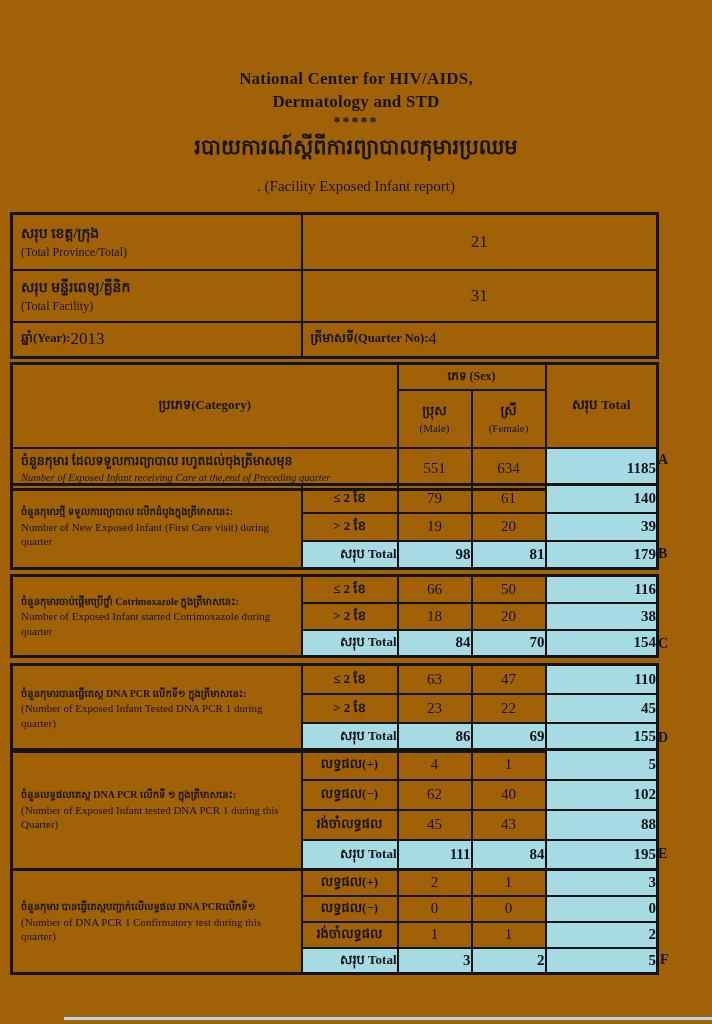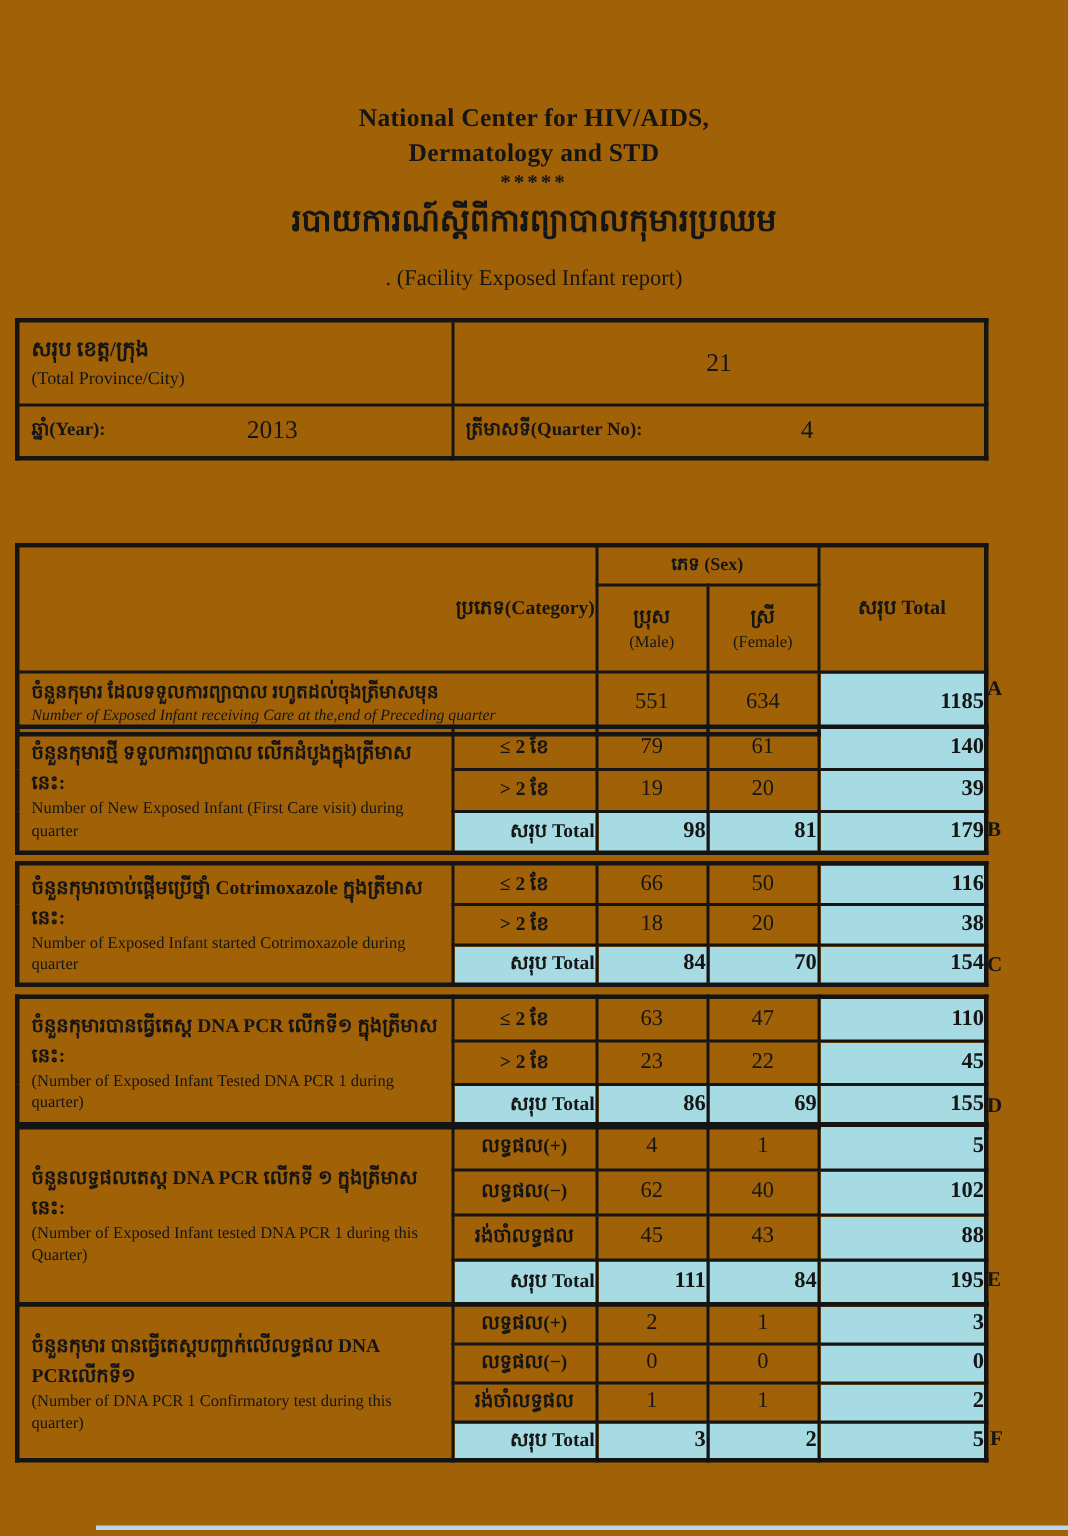--- a/index.html
+++ b/index.html
@@ -14,37 +14,37 @@
   .org-line { font-size: 17px; font-weight: bold; line-height: 1.35; letter-spacing: .2px; }
   .stars { font-size: 14px; font-weight: bold; letter-spacing: 2px; margin-top: 1px; }
   .kh-title { font-size: 21px; font-weight: bold; margin-top: 2px; }
   .subtitle { font-size: 15px; margin-top: 14px; }
   
   table.t {
     position: absolute; left: 10px; border-collapse: collapse; table-layout: fixed;
     width: 646px; border: 3px solid #141414;
   }
   table.t td { border: 2px solid #141414; vertical-align: middle; overflow: hidden; }
-  .kh { font-weight: bold; font-size: 13px; line-height: 1.55; }
+  .kh { font-weight: bold; font-size: 10px; line-height: 1.55; }
   .en { font-size: 11px; line-height: 1.3; }
   .cat-cell { text-align: left; padding: 3px 8px; }
   .lbl-cell { text-align: center; font-size: 13px; font-weight: bold; }
   .val { text-align: center; font-size: 15px; }
   .hl { background: #a7dbe4; text-align: right; }
   .bold { font-weight: bold; }
   
   .info-label { padding: 4px 8px; }
   .info-label .kh { font-size: 14px; }
   .info-label .en { font-size: 12px; }
   .info-val { text-align: center; font-size: 17px; }
   .flex-cell { display: flex; align-items: center; padding: 0 8px; }
   .flex-cell .lab { font-size: 12.5px; font-weight: bold; white-space: nowrap; }
-  .flex-cell .v { flex: 1; text-align: center; font-size: 17px; }
-  
-  .hdr-cat { text-align: right; font-size: 13px; font-weight: bold; }
+  .flex-cell .v { flex: 1; text-align: left; font-size: 17px; }
+  
+  .hdr-cat { text-align: center; font-size: 13px; font-weight: bold; }
   .hdr-sex { text-align: center; font-size: 12px; font-weight: bold; }
   .hdr-mf { text-align: center; }
   .hdr-mf .kh { font-size: 13px; }
   .hdr-mf .en { font-size: 11px; }
   .hdr-total { text-align: center; font-size: 13.5px; font-weight: bold; }
   
   .letter { position: absolute; left: 658px; font-size: 14px; font-weight: bold; }
   
   .bottom-line { position: absolute; left: 64px; top: 1017px; width: 648px; height: 3px; background: #b5d7e9; }
 </style>
@@ -63,23 +63,30 @@
 
   <table class="t" style="top:212px;">
     <colgroup>
         <col style="width:290px">
         <col style="width:356px">
       </colgroup>
     <tbody>
         <tr style="height:56px;">
       <td class="info-label">
         <div class="kh">សរុប ខេត្ត/ក្រុង</div>
-        <div class="en">(Total Province/City)</div>
+        <div class="en">(Total Province/Total)</div>
       </td>
       <td class="info-val">21</td>
+    </tr>
+    <tr style="height:52px;">
+      <td class="info-label">
+        <div class="kh">សរុប មន្ទីរពេទ្យ/គ្លីនិក</div>
+        <div class="en">(Total Facility)</div>
+      </td>
+      <td class="info-val">31</td>
     </tr>
     <tr style="height:36px;">
       <td>
         <div class="flex-cell">
           <span class="lab">ឆ្នាំ(Year):</span>
           <span class="v">2013</span>
         </div>
       </td>
       <td>
         <div class="flex-cell">

